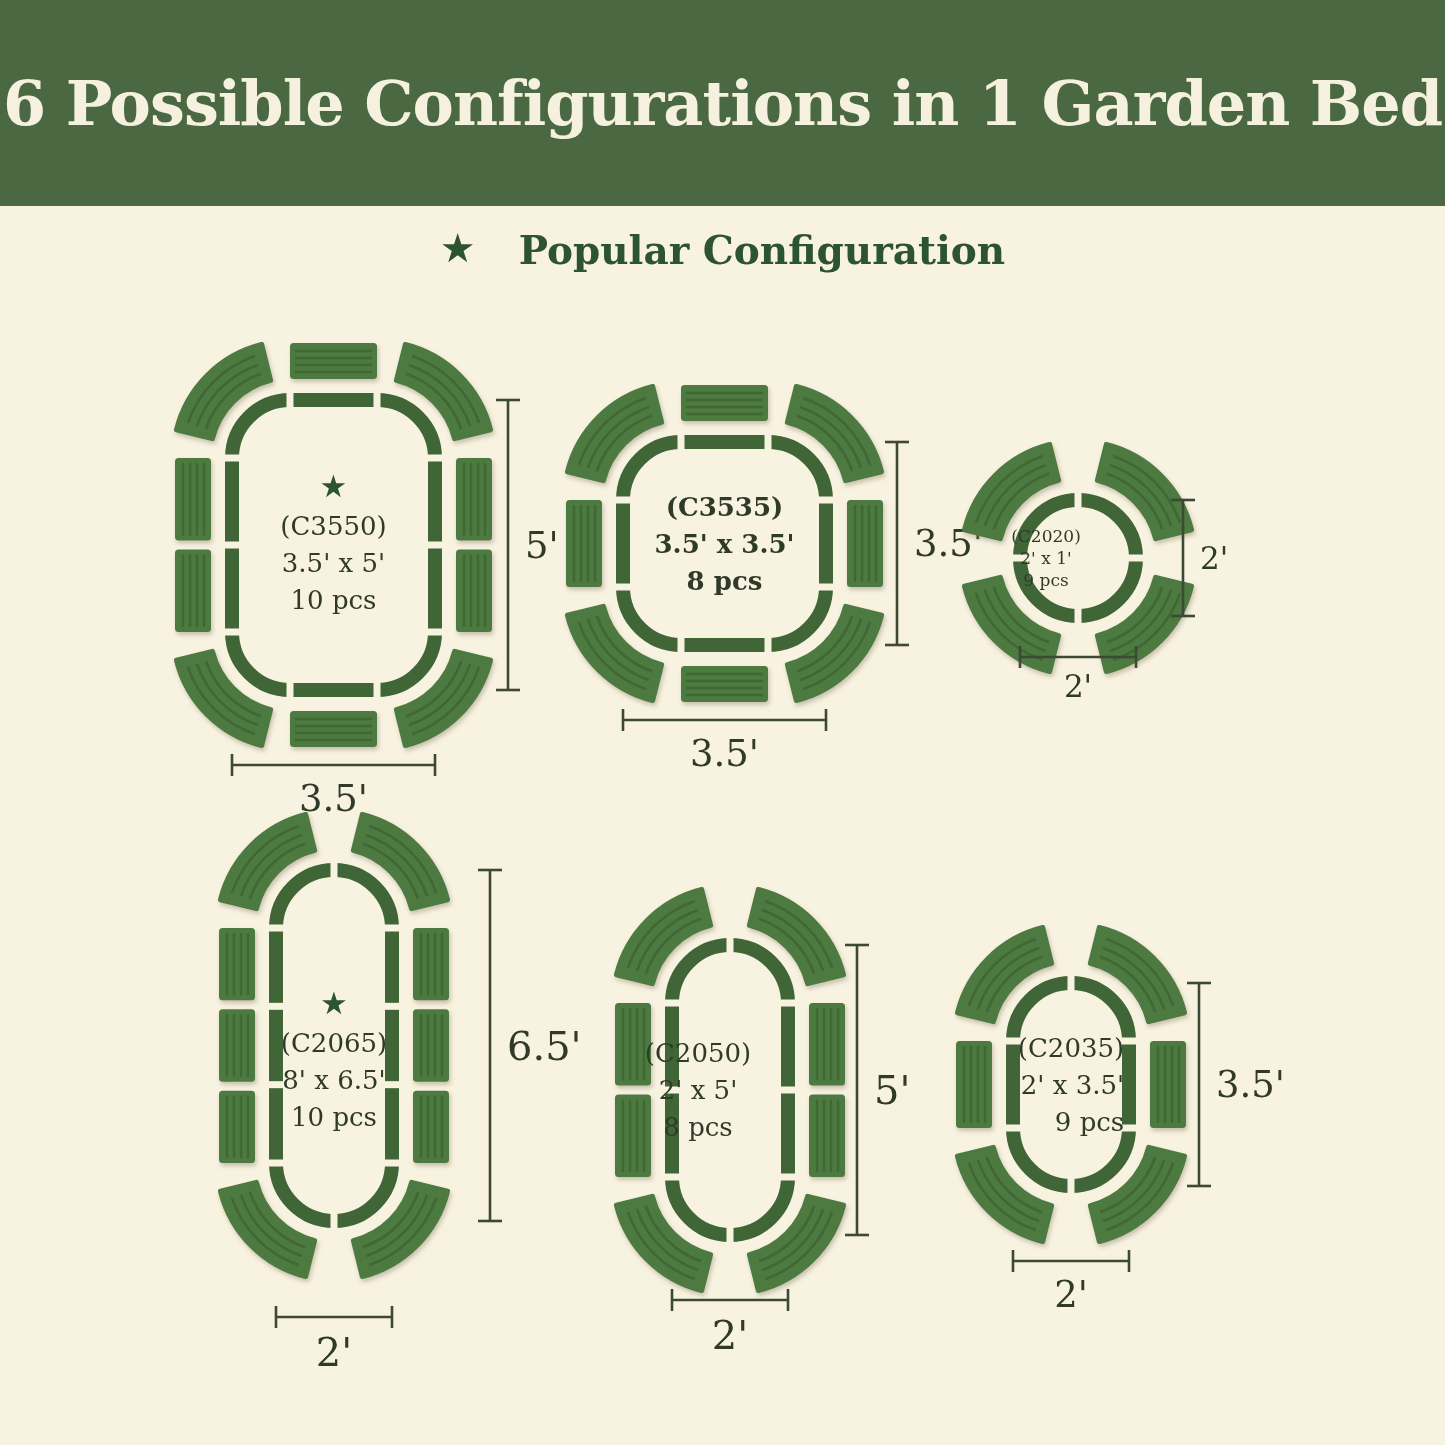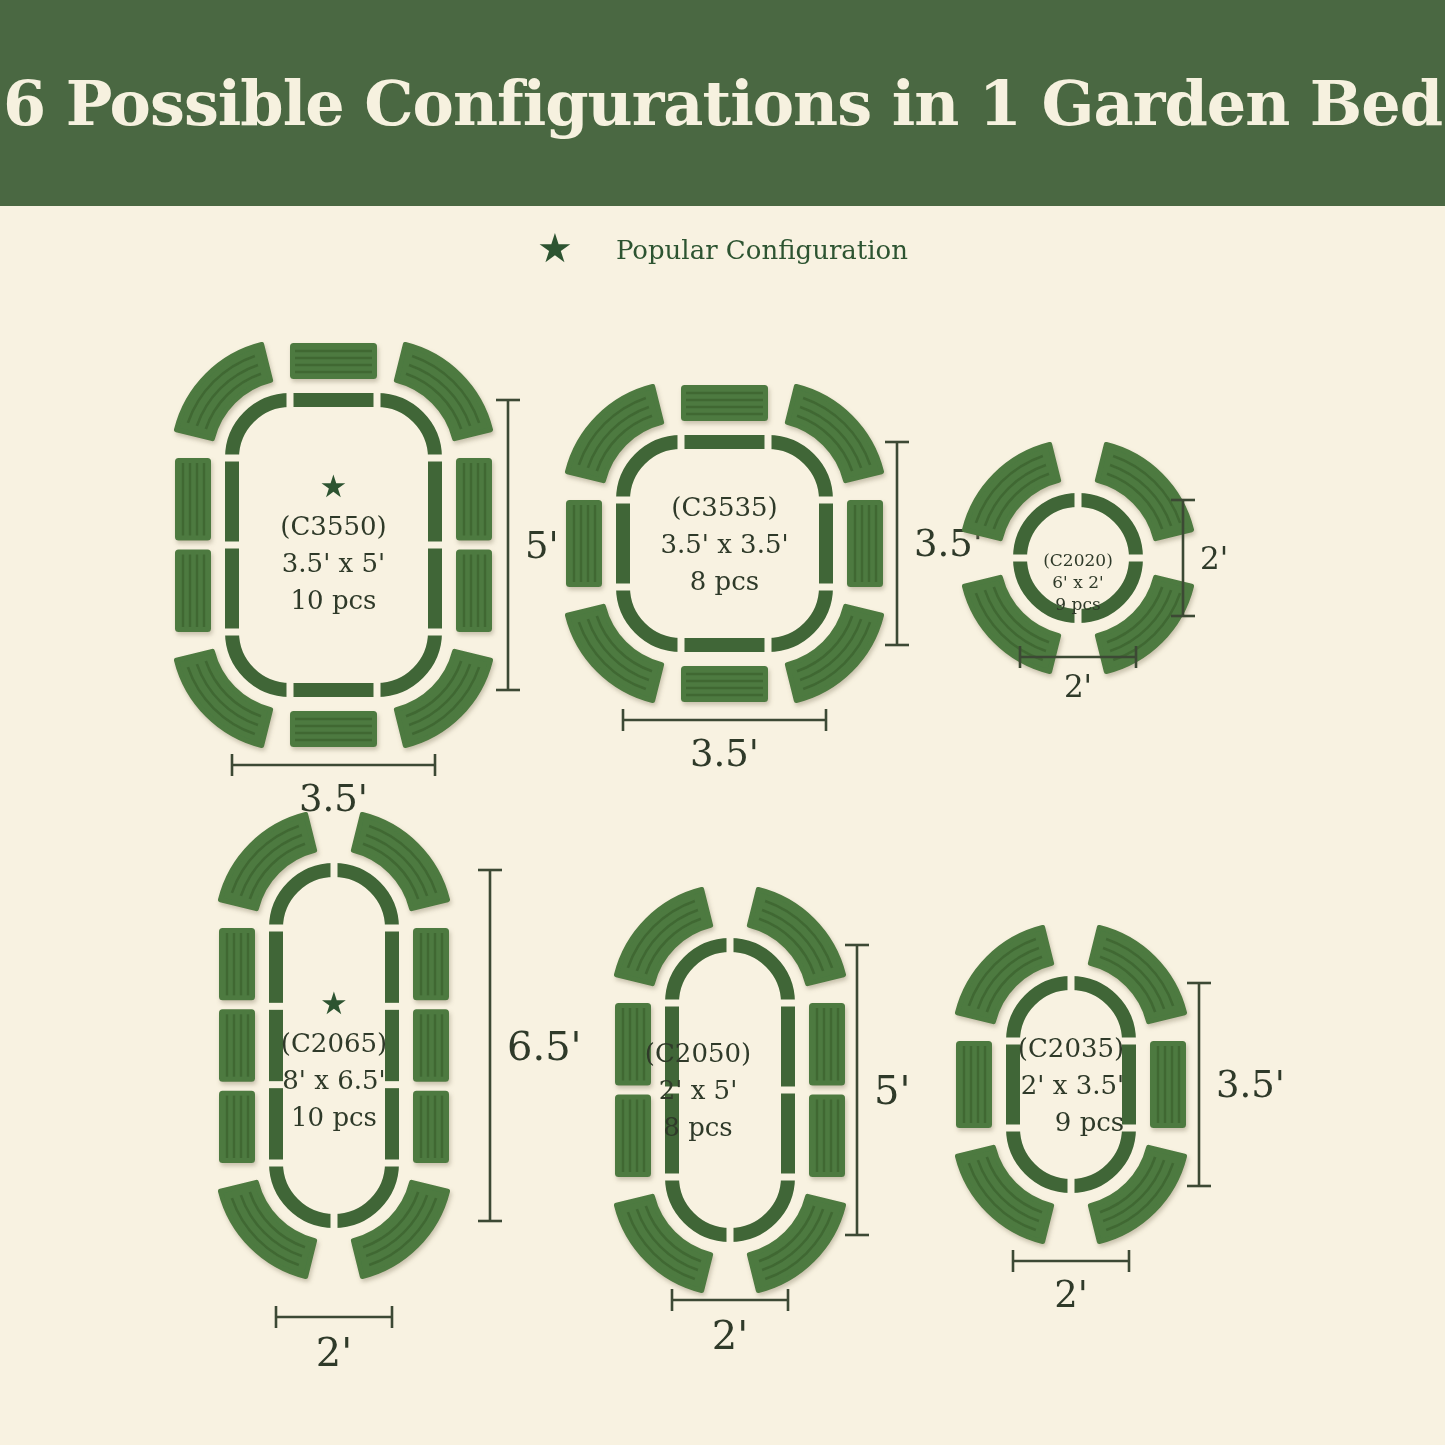--- a/index.html
+++ b/index.html
@@ -10,21 +10,21 @@
   *{margin:0;padding:0;box-sizing:border-box;}
   html,body{width:1445px;height:1445px;}
   body{background:var(--page-bg);font-family:"DejaVu Serif",serif;overflow:hidden;position:relative;}
   .page{position:absolute;left:0;top:0;width:1441px;height:1445px;background:var(--page-bg);}
   .banner{position:absolute;left:0;top:0;width:1445px;height:206px;background:var(--banner-bg);
           display:flex;align-items:center;justify-content:center;}
   .banner h1{color:var(--banner-text);font-size:62px;font-weight:700;letter-spacing:-1px;white-space:nowrap;}
   .subtitle{position:absolute;left:0;top:224px;width:1445px;height:52px;
             display:flex;align-items:center;justify-content:center;gap:11px;}
   .subtitle .star-glyph{color:var(--subtitle);font-size:40px;line-height:1;transform:translateY(-2px);}
-  .subtitle .subtitle-text{color:var(--subtitle);font-size:26px;font-weight:400;letter-spacing:0;margin-left:32px;}
+  .subtitle .subtitle-text{color:var(--subtitle);font-size:39px;font-weight:700;letter-spacing:0;margin-left:32px;}
   .diagram{position:absolute;}
   .diagram svg{position:absolute;left:0;top:0;display:block;}
   .bed-label{position:absolute;transform:translate(-50%,-50%);text-align:center;z-index:5;
              color:var(--label);font-size:26px;line-height:37px;white-space:nowrap;}
   .bed-label .mini-star{font-size:31px;line-height:30px;color:var(--star);margin-bottom:7px;}
   .bed-label.small{font-size:17px;line-height:22px;}
 </style>
 </head>
 <body>
 
@@ -411,30 +411,30 @@
         <text x="138" y="404" fill="#2f3a29" text-anchor="middle" font-size="37" font-family="&quot;DejaVu Serif&quot;, serif">2'</text>
       </svg>
   </div>
 
   <div class="bed-label" id="lbl-0" style="left: 333.5px; top: 545px;">
     <div class="mini-star">★</div>
     <div>(C3550)</div>
     <div>3.5' x 5'</div>
     <div>10 pcs</div>
   </div>
-  <div class="bed-label" id="lbl-1" style="left: 724.5px; top: 543.5px;">
+  <div class="bed-label" id="lbl-1" style="left: 724.5px; top: 543.5px; font-weight: bold;">
 
     <div>(C3535)</div>
     <div>3.5' x 3.5'</div>
     <div>8 pcs</div>
   </div>
-  <div class="bed-label small" id="lbl-2" style="left: 1078px; top: 558px; margin-top: 24px;">
+  <div class="bed-label small" id="lbl-2" style="left: 1046px; top: 558px;">
 
     <div>(C2020)</div>
-    <div>6' x 2'</div>
+    <div>2' x 1'</div>
     <div>9 pcs</div>
   </div>
   <div class="bed-label" id="lbl-3" style="left: 334px; top: 1061.5px;">
     <div class="mini-star">★</div>
     <div>(C2065)</div>
     <div>8' x 6.5'</div>
     <div>10 pcs</div>
   </div>
   <div class="bed-label" id="lbl-4" style="left: 698px; top: 1090px;">
 

